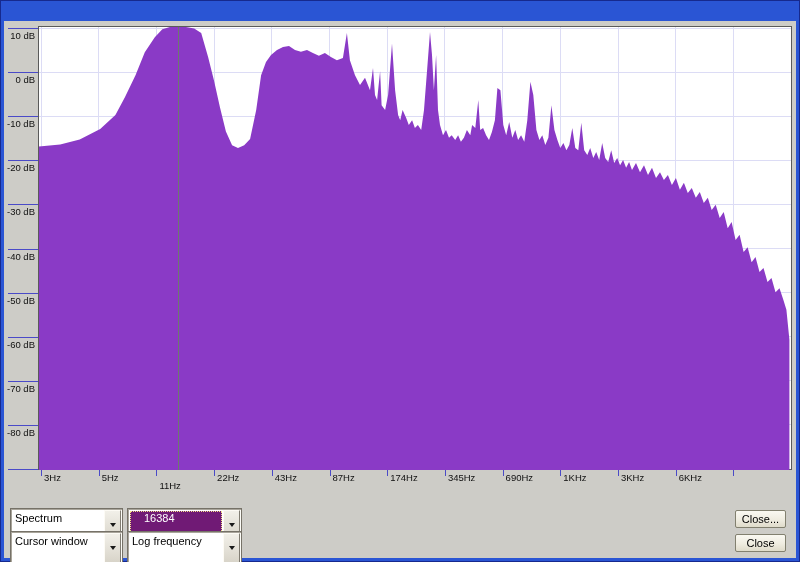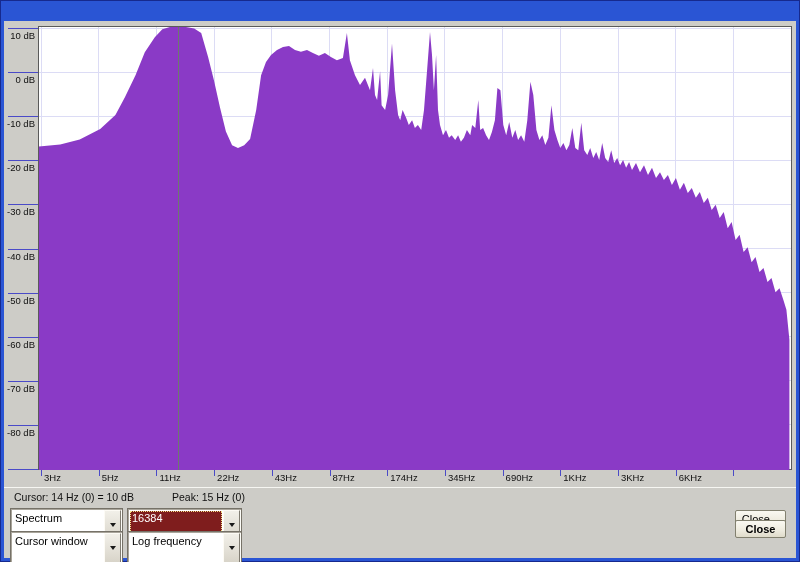--- a/index.html
+++ b/index.html
@@ -54,39 +54,39 @@
   .peak-text{left:168px;}
   
   .combo{
     position:absolute;height:34px;background:#fff;
     border:1px solid #767268;
     box-shadow:inset 1px 1px 0 #A9A59B, inset -1px -1px 0 #FDFDF8;
   }
   .combo-txt{position:absolute;left:4px;top:3px;font-size:11px;color:#000;white-space:nowrap;}
   .combo-sel{
     position:absolute;left:2px;top:2px;right:19px;bottom:2px;
-    background:#7f1d1d;color:#fff;font-size:11px;padding:1px 0 0 2px;
+    background:#701a75;color:#fff;font-size:11px;padding:1px 0 0 14px;
     outline:1px dotted #F2E38C;outline-offset:-1px;white-space:nowrap;
   }
   .combo-arrow{
     position:absolute;right:1px;top:1px;bottom:1px;width:17px;
     background:linear-gradient(180deg,#F2F0E9,#D8D4C9);
     border:1px solid;border-color:#FDFBF5 #807C72 #807C72 #FDFBF5;
     display:flex;align-items:center;justify-content:center;
   }
   .tri{width:0;height:0;border-left:3px solid transparent;border-right:3px solid transparent;border-top:4px solid #1a1a1a;}
   
   .pushbtn{
     position:absolute;left:735px;width:51px;height:18px;
     background:linear-gradient(180deg,#FAF9F2 0%,#EFECE0 55%,#DFDBCA 100%);
     border:1px solid #82806F;border-radius:2px;
     font-size:11px;color:#000;text-align:center;line-height:16px;white-space:nowrap;
   }
   .btn-export{top:510px;}
-  .btn-closedlg{top:520px;font-weight:bold;}
+  .btn-closedlg{top:534px;}
 </style>
 </head>
 <body>
 
 <div class="window">
 
 
   <div class="content"></div>
 
   <div class="yruler" id="yruler">
@@ -143,21 +143,21 @@
         <line x1="139.0026212028924" x2="139.0026212028924" y1="0" y2="443" stroke="#6E786E" shape-rendering="crispEdges"></line>
       </svg>
     </div>
 
   <div class="xruler" id="xruler">
       <div class="xtick" style="left: 3px;"></div>
       <div class="xlabel" style="left: 6px;">3Hz</div>
       <div class="xtick" style="left: 60.7px;"></div>
       <div class="xlabel" style="left: 63.7px;">5Hz</div>
       <div class="xtick" style="left: 118.4px;"></div>
-      <div class="xlabel" style="left: 121.4px;">11Hz</div>
+      <div class="xlabel" style="left: 121.4px; margin-top: 8px;">11Hz</div>
       <div class="xtick" style="left: 176.1px;"></div>
       <div class="xlabel" style="left: 179.1px;">22Hz</div>
       <div class="xtick" style="left: 233.8px;"></div>
       <div class="xlabel" style="left: 236.8px;">43Hz</div>
       <div class="xtick" style="left: 291.5px;"></div>
       <div class="xlabel" style="left: 294.5px;">87Hz</div>
       <div class="xtick" style="left: 349.2px;"></div>
       <div class="xlabel" style="left: 352.2px;">174Hz</div>
       <div class="xtick" style="left: 406.9px;"></div>
       <div class="xlabel" style="left: 409.9px;">345Hz</div>
@@ -166,24 +166,20 @@
       <div class="xtick" style="left: 522.3px;"></div>
       <div class="xlabel" style="left: 525.3px;">1KHz</div>
       <div class="xtick" style="left: 580px;"></div>
       <div class="xlabel" style="left: 583px;">3KHz</div>
       <div class="xtick" style="left: 637.7px;"></div>
       <div class="xlabel" style="left: 640.7px;">6KHz</div>
       <div class="xtick" style="left: 695.4px;"></div>
       <div class="xlabel" style="left: 698.4px; margin-top: 40px;">11KHz</div>
     </div>
 
-  <div class="status">
-    <span class="status-text cursor-text">Cursor: 14 Hz (0) = 10 dB</span>
-    <span class="status-text peak-text">Peak: 15 Hz (0)</span>
-  </div>
 
   <div class="combo" style="left:10px;top:508px;width:113px;">
     <span class="combo-txt">Spectrum</span>
     <span class="combo-arrow">
         <span class="tri"></span>
       </span>
   </div>
   <div class="combo" style="left:127px;top:508px;width:115px;">
     <span class="combo-sel">16384</span>
     <span class="combo-arrow">

